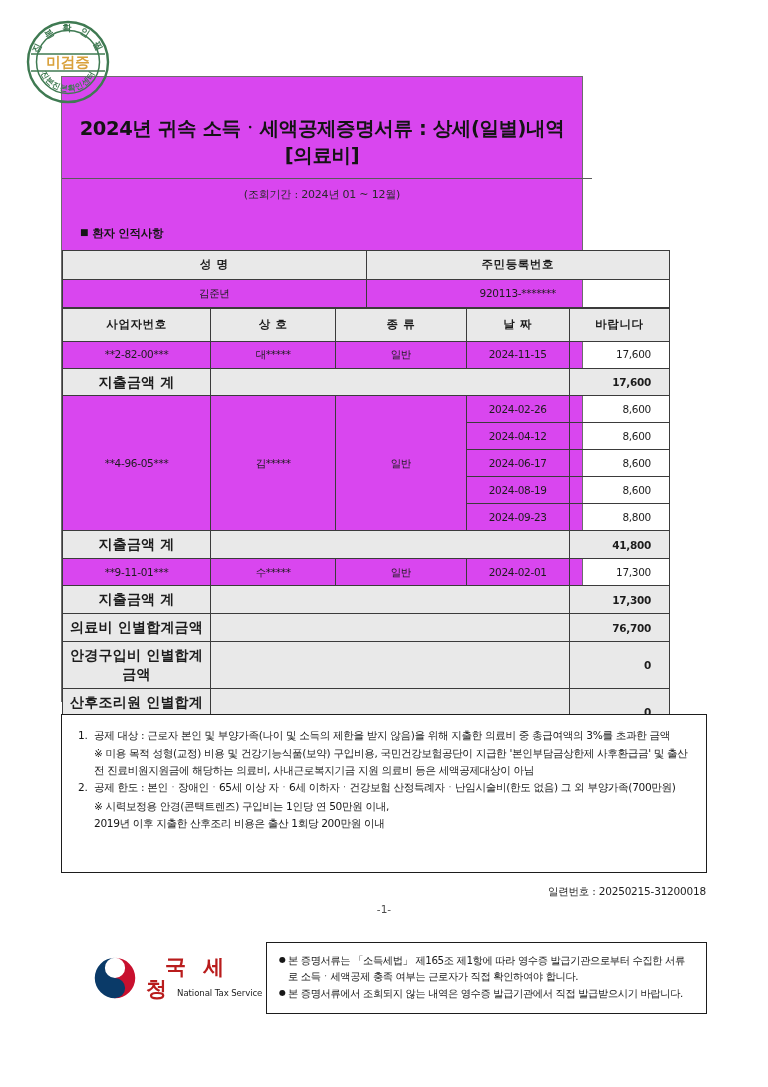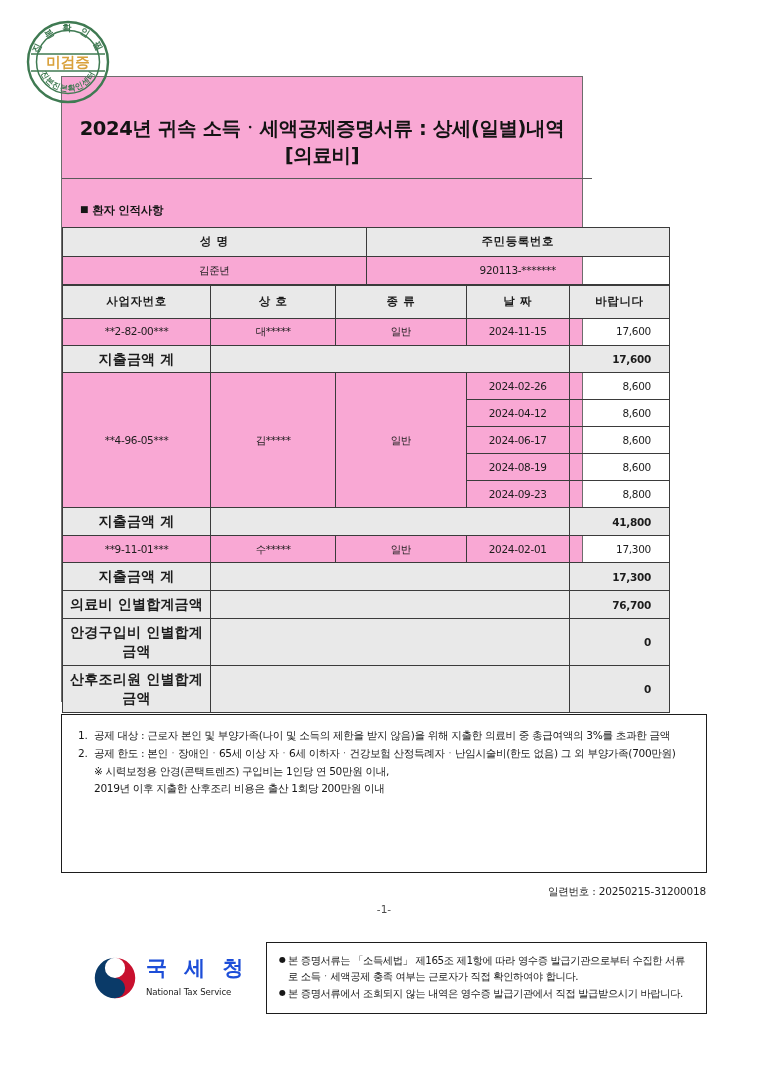--- a/index.html
+++ b/index.html
@@ -29,21 +29,21 @@
 
   
   .doc-panel {
     position: absolute;
     left: 61px;
     top: 76px;
     width: 522px;
     height: 626px;
     border: 1.6px solid #6d6d6d;
     box-sizing: border-box;
-    background: #f9a8d4;
+    background: #d946ef;
   }
 
   .title-block {
     margin-top: 38px;
     text-align: center;
   }
   .doc-title {
     font-size: 19.5px;
     font-weight: bold;
     letter-spacing: -0.4px;
@@ -209,22 +209,23 @@
     align-items: center;
     padding-left: 32px;
     box-sizing: border-box;
   }
   .logo-mark { width: 44px; height: 44px; flex: 0 0 44px; }
   .logo-text { margin-left: 9px; }
   .logo-ko {
     font-size: 21px;
     font-weight: bold;
     letter-spacing: 5px;
-    color: #1d4ed8;
+    color: #b91c1c;
     line-height: 1.05;
+    margin-left: 19px;
   }
   .logo-en {
     font-size: 8.6px;
     font-weight: normal;
     letter-spacing: -0.1px;
     color: #1c1c1c;
     margin-top: 2px;
   }
   .footer-note {
     flex: 1;
@@ -269,20 +270,21 @@
     </text>
     <text x="44" y="48.5" text-anchor="middle" font-size="14.5" font-weight="bold" fill="#d9a13b" font-family="'DejaVu Sans','Liberation Sans',sans-serif">미검증</text>
   </svg>
 </div>
 
 <div class="doc-panel">
 
   <div class="title-block">
     <span class="doc-title">2024년 귀속 소득ㆍ세액공제증명서류 : 상세(일별)내역 [의료비]</span>
     <div class="title-rule"></div>
+    <div class="doc-subtitle">(조회기간 : 2024년 01 ~ 12월)</div>
   </div>
 
   <div class="section-head">
     <span class="bullet">■</span><span>환자 인적사항</span>
   </div>
 
   <table class="tbl tbl-person">
     <colgroup>
         <col style="width:50%">
         <col style="width:50%">
@@ -390,20 +392,21 @@
       </tbody>
   </table>
 </div>
 
 <div class="notes-box">
   <div id="notes-host">
       <div class="note-item">
         <span class="note-num">1.</span>
         <span class="note-text">공제 대상 : 근로자 본인 및 부양가족(나이 및 소득의 제한을 받지 않음)을 위해 지출한 의료비 중 총급여액의 3%를 초과한 금액</span>
       </div>
+      <div class="note-sub">※ 미용 목적 성형(교정) 비용 및 건강기능식품(보약) 구입비용, 국민건강보험공단이 지급한 '본인부담금상한제 사후환급금' 및 출산 전 진료비원지원금에 해당하는 의료비, 사내근로복지기금 지원 의료비 등은 세액공제대상이 아님</div>
       <div class="note-item">
         <span class="note-num">2.</span>
         <span class="note-text">공제 한도 : 본인ㆍ장애인ㆍ65세 이상 자ㆍ6세 이하자ㆍ건강보험 산정특례자ㆍ난임시술비(한도 없음) 그 외 부양가족(700만원)</span>
       </div>
       <div class="note-sub">※ 시력보정용 안경(콘택트렌즈) 구입비는 1인당 연 50만원 이내,<br>2019년 이후 지출한 산후조리 비용은 출산 1회당 200만원 이내</div>
     </div>
 </div>
 
 <div class="serial">일련번호 : 20250215-31200018</div>
 <div class="page-no">-1-</div>

